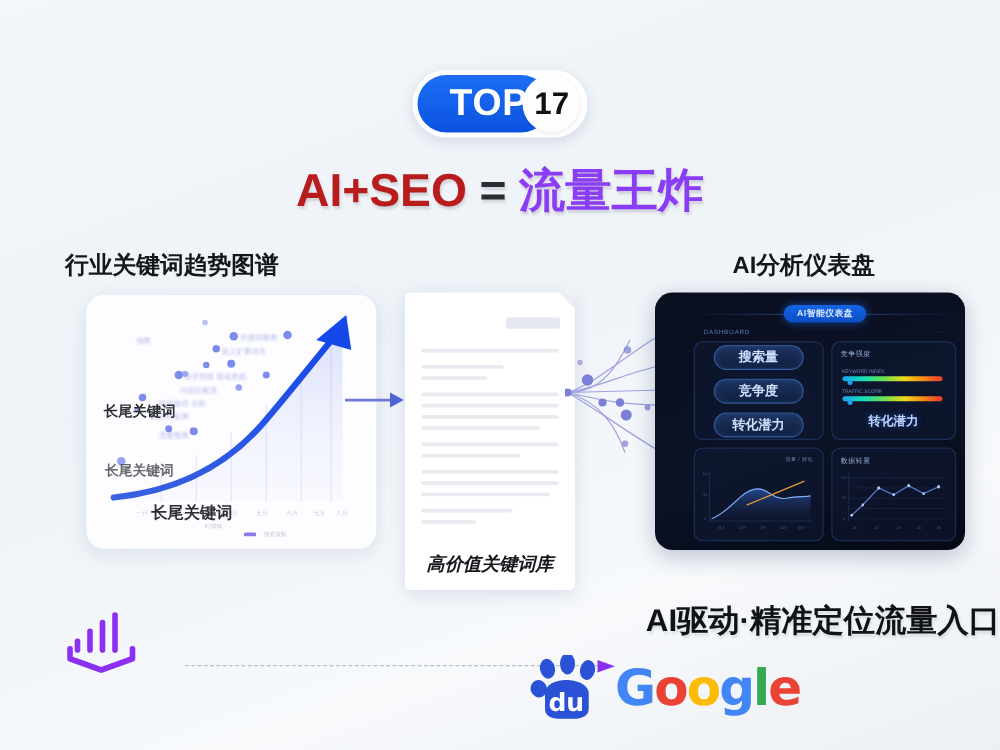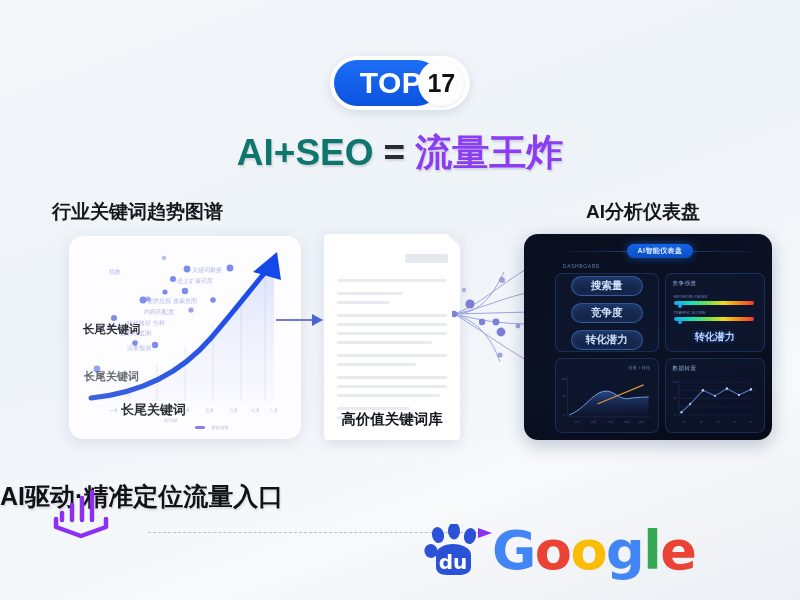--- a/index.html
+++ b/index.html
@@ -48,21 +48,21 @@
     position: relative; z-index: 2;
   }
 
   
   .headline {
     position: absolute; left: 0; right: 0; top: 128px;
     text-align: center;
     font-size: 37px; font-weight: 700;
     white-space: nowrap;
   }
-  .hl-red { color: #0f766e; text-shadow: 1px 2px 2px rgba(150,150,160,.35); }
+  .hl-red { color: #b91c1c; text-shadow: 1px 2px 2px rgba(150,150,160,.35); }
   .hl-eq  { color: #2b2b33; margin: 0 10px; text-shadow: 1px 2px 2px rgba(150,150,160,.30); }
   .hl-purple { color: #8b3cf5; text-shadow: 1px 2px 2px rgba(150,150,160,.35); margin-top: 36px; }
 
   
   .cap {
     position: absolute; font-size: 19px; font-weight: 700; color: #14161a;
     white-space: nowrap;
   }
   .cap-left  { left: 52px; top: 199px; }
   .cap-right { left: 586px; top: 199px; }
@@ -84,25 +84,26 @@
   .kw1 { left: 14px; top: 86px;  font-size: 11.5px; }
   .kw2 { left: 15px; top: 133px; font-size: 11px; opacity: .72; filter: blur(.4px); }
   .kw3 { left: 52px; top: 165px; font-size: 13px; }
 
   
   .arrow1 { position: absolute; left: 276px; top: 313px; }
 
   
   .doc-card {
     position: absolute; left: 324px; top: 234px;
-    width: 136px; height: 206px;
+    width: 136px; height: 238px;
     background: #ffffff;
     border-radius: 4px;
     box-shadow: 0 4px 14px rgba(60,80,140,.15);
     overflow: hidden;
+    font-style: italic;
   }
   .doc-fold {
     position: absolute; right: 0; top: 0;
     width: 0; height: 0;
     border-left: 13px solid transparent;
     border-top: 13px solid #eceef4;
   }
   .doc-chip {
     position: absolute; right: 12px; top: 20px;
     width: 43px; height: 9px; border-radius: 2px; background: #e6e8ef;
@@ -204,21 +205,21 @@
   }
   .chart-svg { position: absolute; left: 5px; right: 4px; top: 14px; bottom: 4px; width: calc(100% - 9px); height: calc(100% - 18px); }
   .legend-mini {
     position: absolute; right: 7px; top: 6px;
     font-size: 4px; color: #6d89bd; letter-spacing: .4px; filter: blur(.3px);
   }
 
   
   .tagline {
     position: absolute; left: 0; right: 0; top: 480px;
-    text-align: left;
+    text-align: right;
     font-size: 25px; font-weight: 700; color: #101216;
     text-shadow: 1px 2px 2px rgba(160,165,175,.30);
   }
   .chart-icon { position: absolute; left: 48px; top: 486px; }
 
   .dash-line {
     position: absolute; left: 148px; top: 532px; width: 330px; height: 1px;
     border-top: 1px dashed #b9bec8;
   }
   .dash-arrow { position: absolute; left: 474px; top: 526px; }
@@ -226,21 +227,21 @@
   .logos {
     position: absolute; left: 424px; top: 524px;
     display: flex; align-items: center; gap: 10px;
   }
   .baidu { display: flex; align-items: center; gap: 2px; }
   .baidu-text {
     color: #e01a23; font-size: 40px; font-weight: 700; line-height: 1;
     letter-spacing: -1px;
   }
   .google-text {
-    font-size: 54px; font-weight: 700; line-height: 1; letter-spacing: -1.5px;
+    font-size: 40px; font-weight: 700; line-height: 1; letter-spacing: -1.5px;
     font-family: "DejaVu Sans", sans-serif;
   }
   .g1 { color: #4285f4; } .g2 { color: #ea4335; } .g3 { color: #fbbc05; }
   .g4 { color: #4285f4; } .g5 { color: #34a853; } .g6 { color: #ea4335; }
 </style>
 </head>
 <body>
 
 <div class="stage">
 

